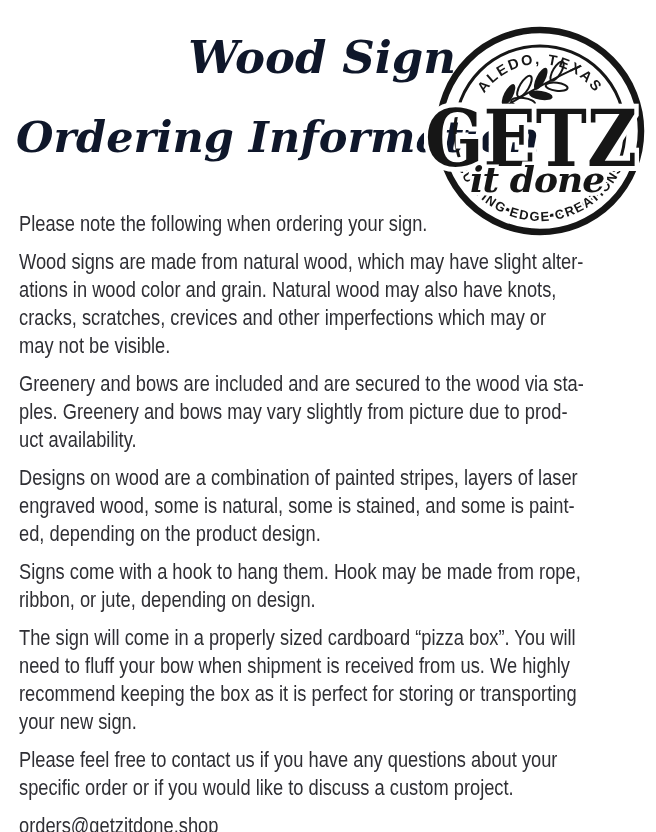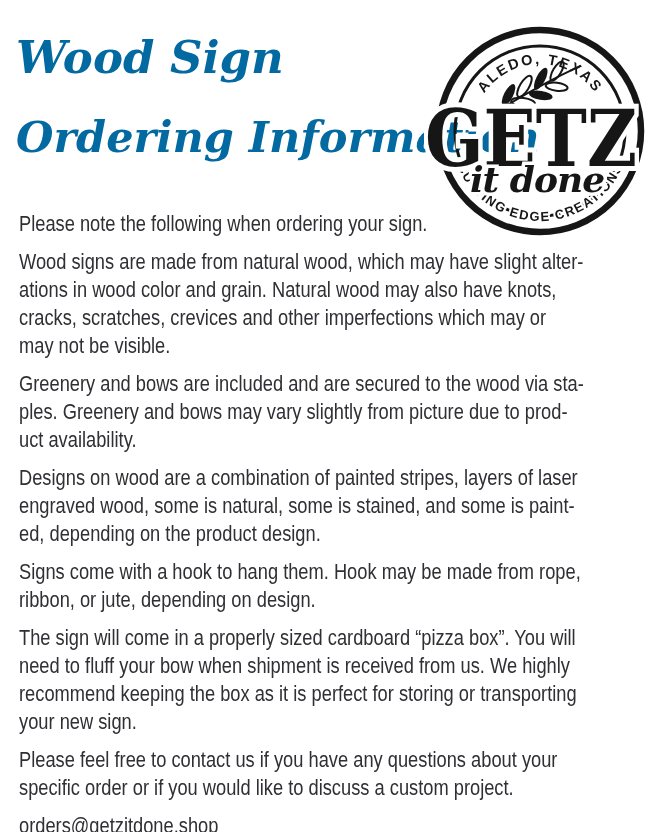--- a/index.html
+++ b/index.html
@@ -12,22 +12,22 @@
     overflow: hidden;
     font-family: "Liberation Sans", sans-serif;
   }
 
   
   .title {
     position: absolute;
     left: 16px;
     top: 30px;
     width: 440px;
-    text-align: left;
-    color: #0369a1;
+    text-align: right;
+    color: #0f172a;
     font-family: "DejaVu Serif", serif;
     font-style: italic;
     font-weight: 600;
     z-index: 1;
   }
   .title .line1 { font-size: 45px; line-height: 56px; }
   .title .line2 { font-size: 43px; line-height: 54px; margin-top: 24px; white-space: nowrap; }
 
   
   .logo {

